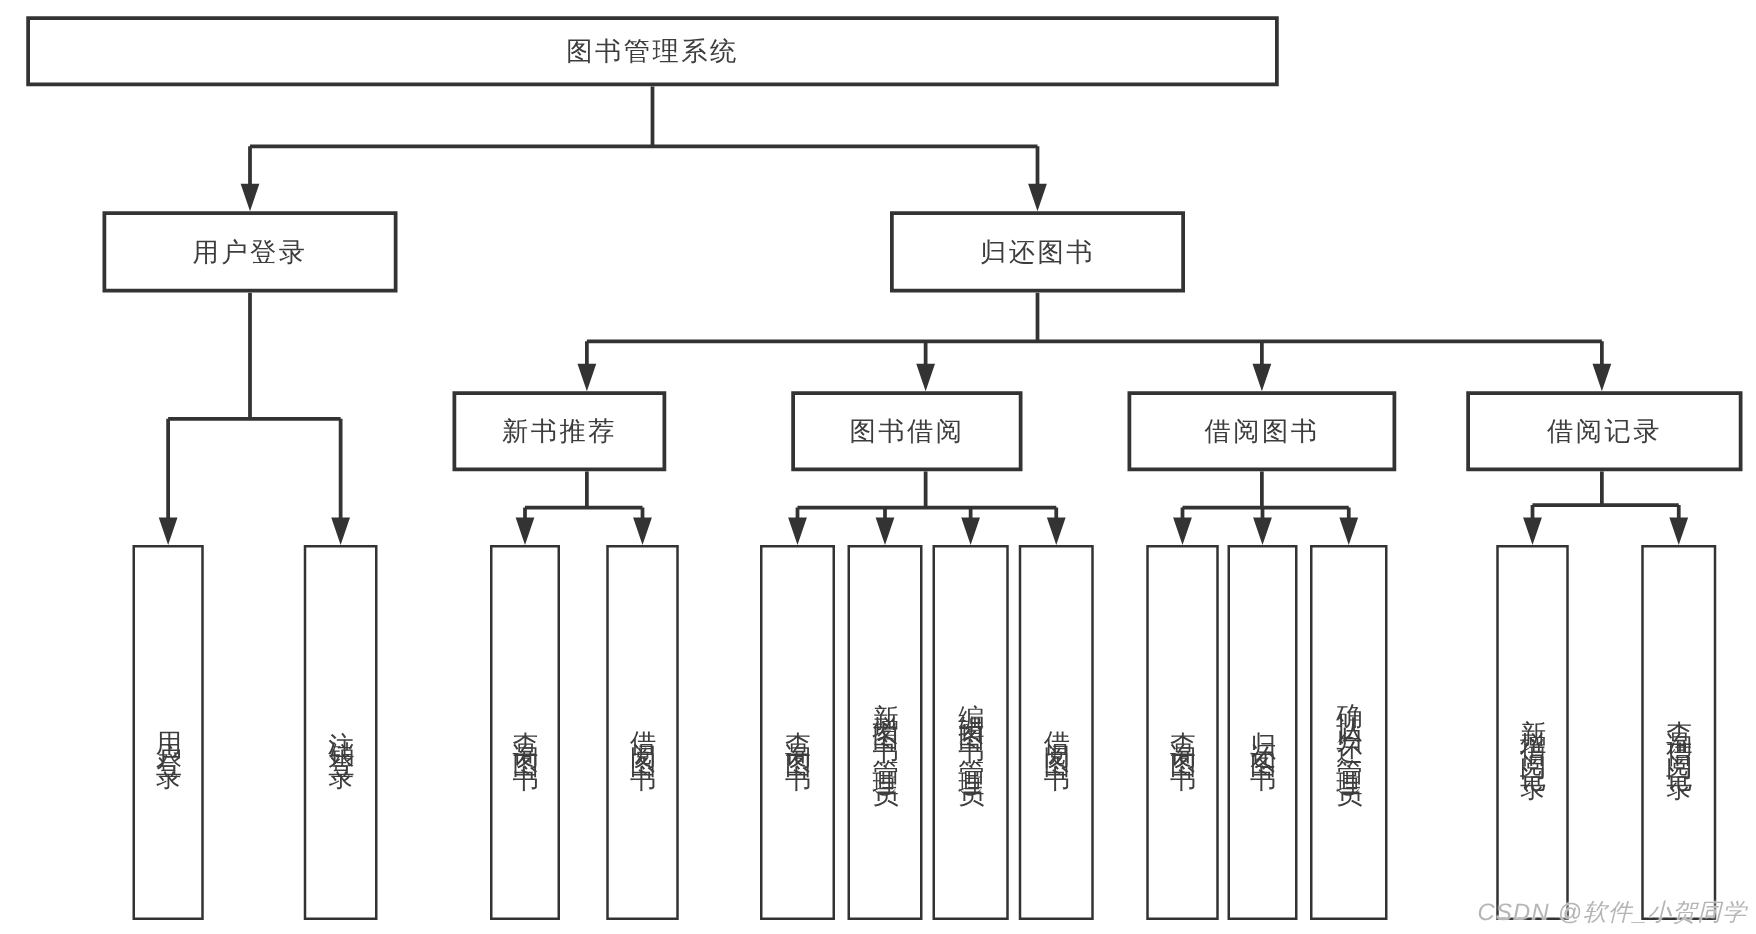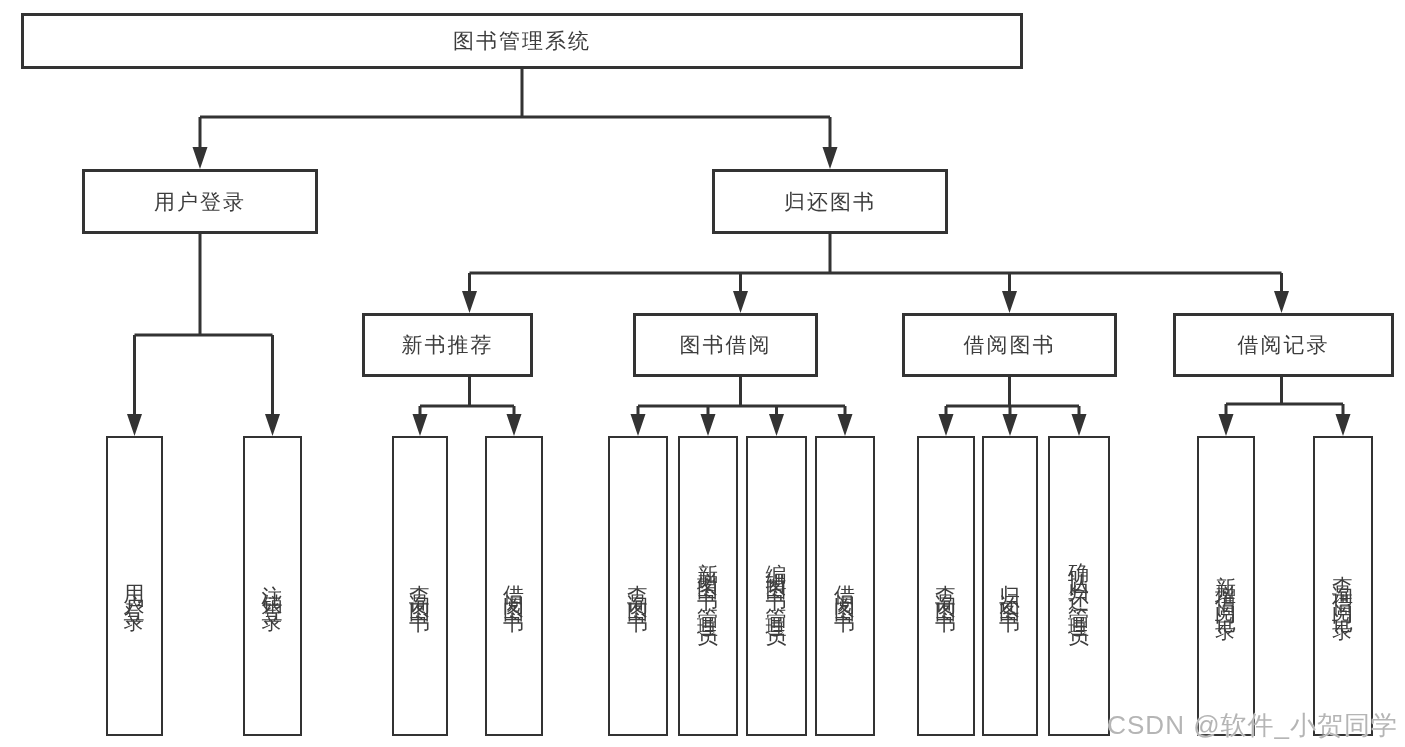--- a/index.html
+++ b/index.html
@@ -44,25 +44,26 @@
     text-orientation: mixed;
     font-size: 21px;
     line-height: 1;
     letter-spacing: 9px;
     white-space: nowrap;
   }
   .watermark {
     position: absolute;
     right: 7px;
     bottom: 4px;
-    font-size: 26px;
+    font-size: 19px;
     color: #b5b5b5;
     text-shadow: 0 0 2px #ffffff, 0 0 1px #ffffff;
     letter-spacing: 1px;
     user-select: none;
+    font-style: italic;
   }
 </style>
 </head>
 <body>
 
 <div class="stage">
 
   <svg class="connectors" viewBox="0 0 1405 747" aria-hidden="true">
     <g stroke="#333333" stroke-width="3" fill="none">
       <path d="M522 69 V117 M200 117 H830 M200 117 V150 M830 117 V150"></path>

